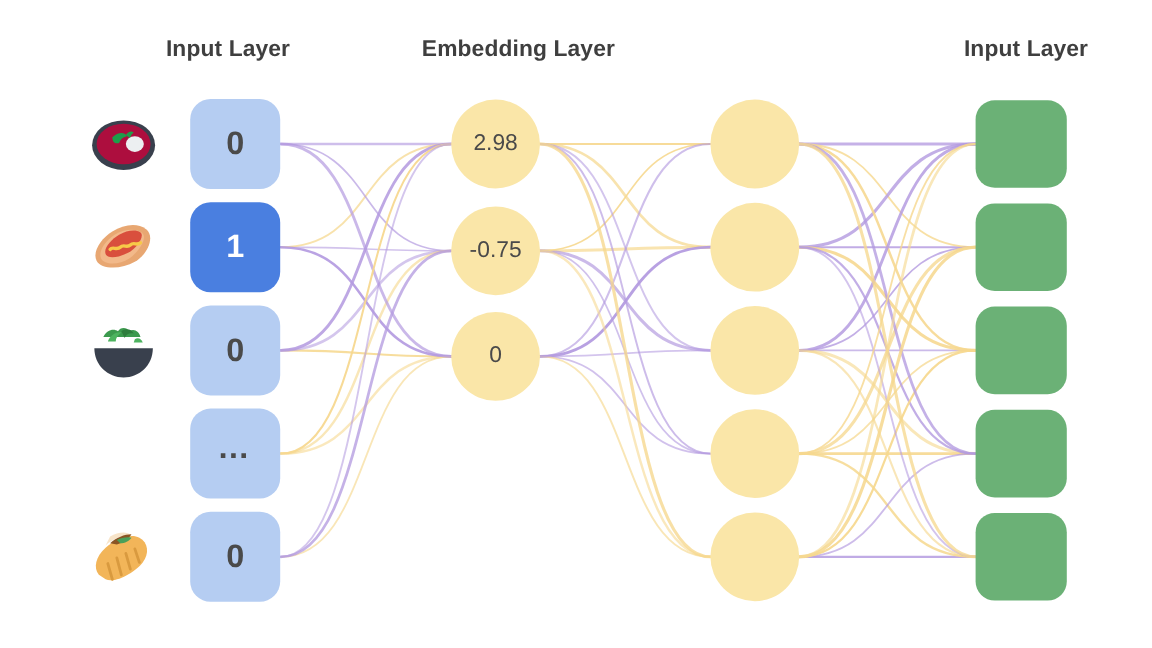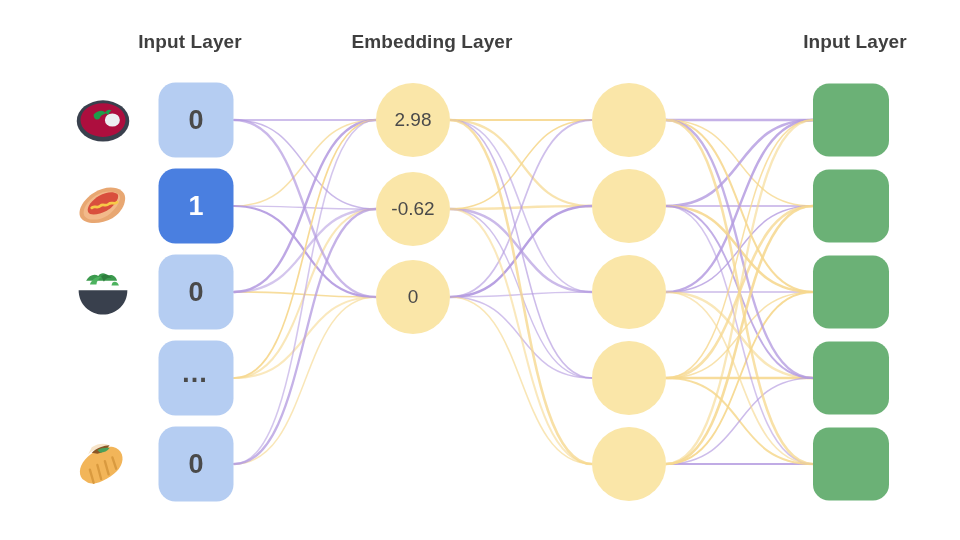--- a/index.html
+++ b/index.html
@@ -204,21 +204,21 @@
     </svg>
   </div>
 
   <div class="in-box off" style="left:196px; top:120px;">0</div>
   <div class="in-box on" style="left:196px; top:206px;">1</div>
   <div class="in-box off" style="left:196px; top:292px;">0</div>
   <div class="in-box ellipsis" style="left:196px; top:378px;">…</div>
   <div class="in-box off" style="left:196px; top:464px;">0</div>
 
   <div class="emb-node" style="left:413px; top:120px;text-align:right;">2.98</div>
-  <div class="emb-node" style="left:413px; top:209px;">-0.62</div>
+  <div class="emb-node" style="left:413px; top:209px;">-0.75</div>
   <div class="emb-node" style="left:413px; top:297px;">0</div>
 
   <div class="hid-node" style="left:629px; top:120px;"></div>
   <div class="hid-node" style="left:629px; top:206px;"></div>
   <div class="hid-node" style="left:629px; top:292px;"></div>
   <div class="hid-node" style="left:629px; top:378px;"></div>
   <div class="hid-node" style="left:629px; top:464px;"></div>
 
   <div class="out-box" style="left:851px; top:120px;"></div>
   <div class="out-box" style="left:851px; top:206px;"></div>

